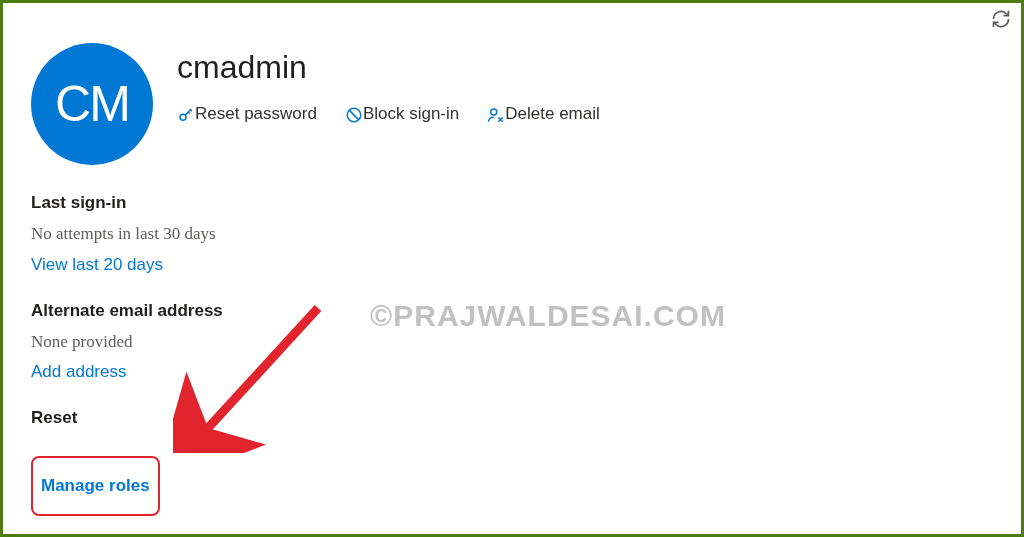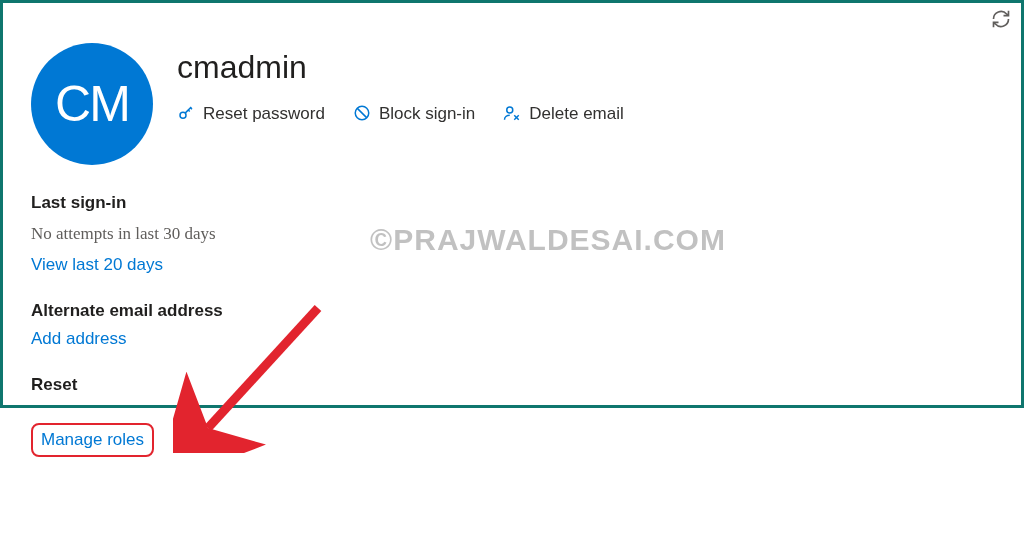--- a/index.html
+++ b/index.html
@@ -7,22 +7,22 @@
     margin: 0; padding: 0;
     font-family: "Segoe UI", -apple-system, BlinkMacSystemFont, Arial, sans-serif;
     background: #fff;
     color: #323130;
     width: 1024px;
     height: 537px;
     overflow: hidden;
   }
   .outer {
     width: 1024px;
-    height: 408px;
-    border: 3px solid #0f766e;
+    height: 537px;
+    border: 3px solid #4d7c0f;
     position: relative;
     padding: 40px 12px 12px 28px;
   }
   .refresh-icon {
     position: absolute;
     top: 6px; right: 10px;
     width: 20px; height: 20px;
     color: #605e5c;
     cursor: pointer;
   }
@@ -54,22 +54,21 @@
   }
   .actions-row {
     display: flex;
     gap: 28px;
     align-items: center;
     font-size: 17px;
     color: #323130;
   }
   .action {
     display: flex;
-    align-items: flex-start;
-    gap: 8px;
+    align-items: flex-end;
     cursor: pointer;
   }
   .action svg { width: 18px; height: 18px; color: #0078d4; flex-shrink: 0; }
   .columns {
     display: flex;
     gap: 20px;
   }
   .col-left { flex: 0 0 500px; }
   .col-right { flex: 1; }
   .section { margin-bottom: 26px; }
@@ -104,21 +103,22 @@
     font-size: 11px;
     color: #0078d4;
     font-style: italic;
     font-family: Georgia, serif;
     line-height: 1;
   }
   .highlight-box {
     display: inline-block;
     border: 2px solid #e2242e;
     border-radius: 8px;
-    padding: 5px 8px;
+    padding: 18px 8px;
+    font-weight: bold;
   }
   .watermark {
     position: absolute;
     left: 50%; top: 59%;
     transform: translate(-50%, -50%);
     font-size: 30px;
     font-weight: 700;
     letter-spacing: 1px;
     color: rgba(100,100,100,0.40);
     pointer-events: none;
@@ -185,20 +185,21 @@
 
   <div class="columns">
     <div class="col-left">
       <div class="section">
         <p class="section-title">Last sign-in</p>
         <p class="section-body">No attempts in last 30 days</p>
         <span class="link">View last 20 days</span>
       </div>
       <div class="section">
         <p class="section-title">Alternate email address</p>
+        <p class="section-body">None provided</p>
         <span class="link">Add address</span>
       </div>
       <div class="section">
         <p class="section-title">Reset</p>
         <div style="height:20px"></div>
         <span class="highlight-box">
           <span class="link">Manage roles</span>
         </span>
       </div>
     </div>

